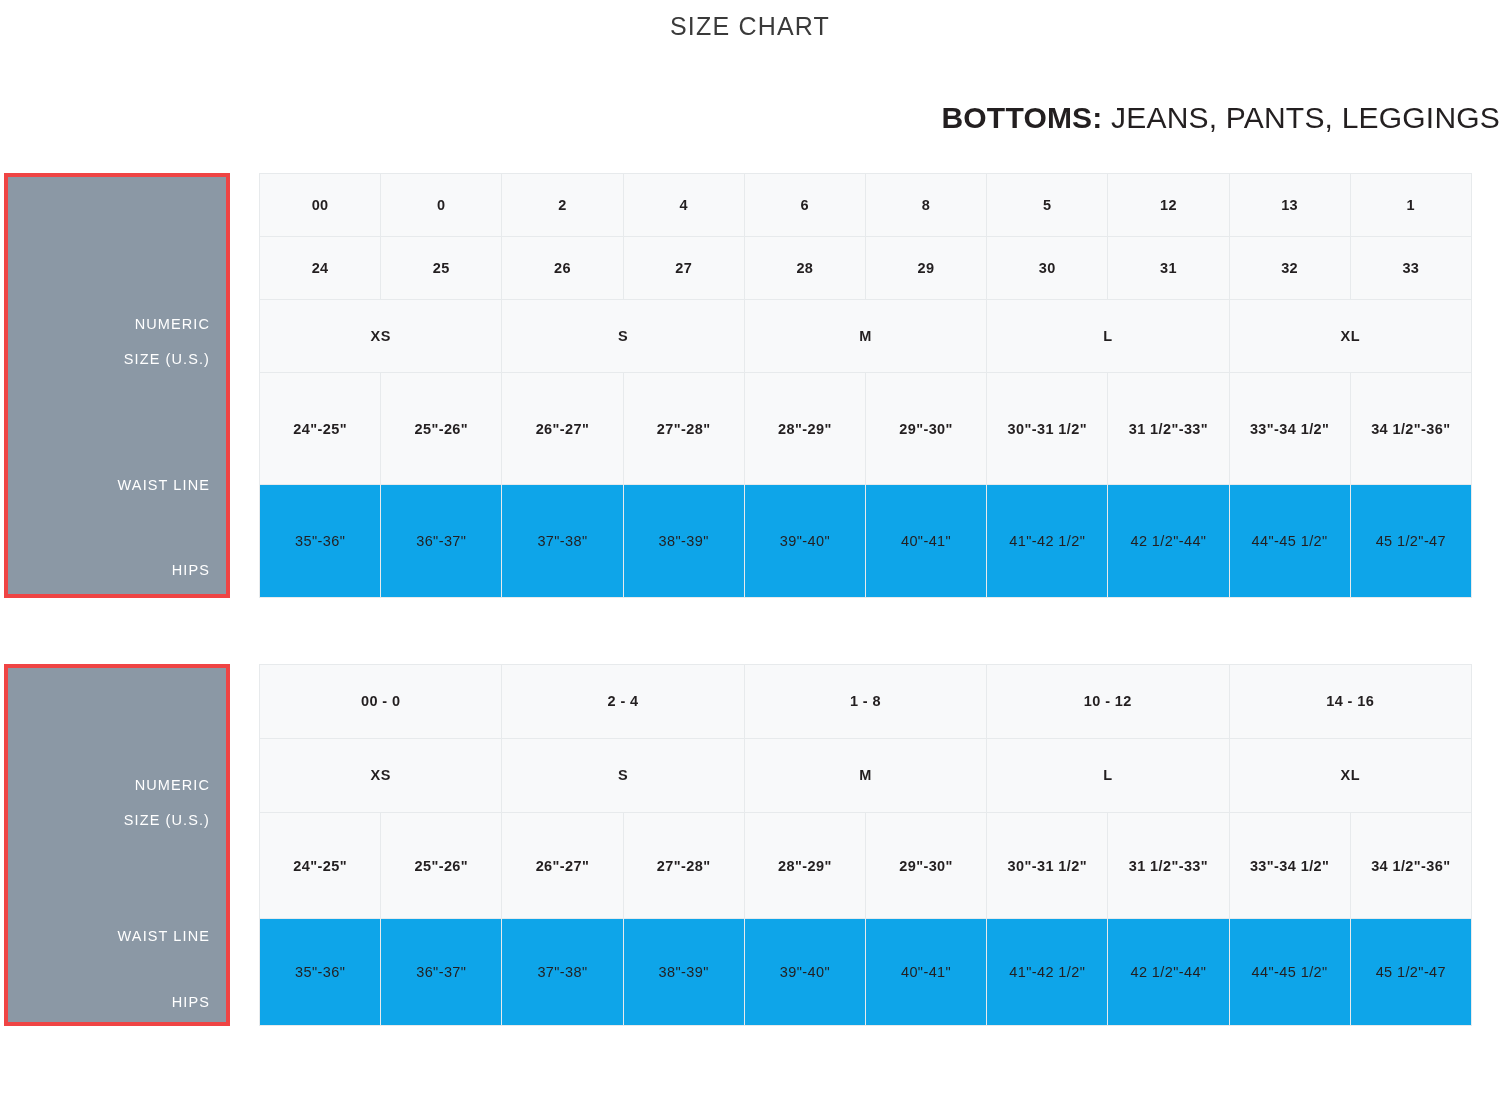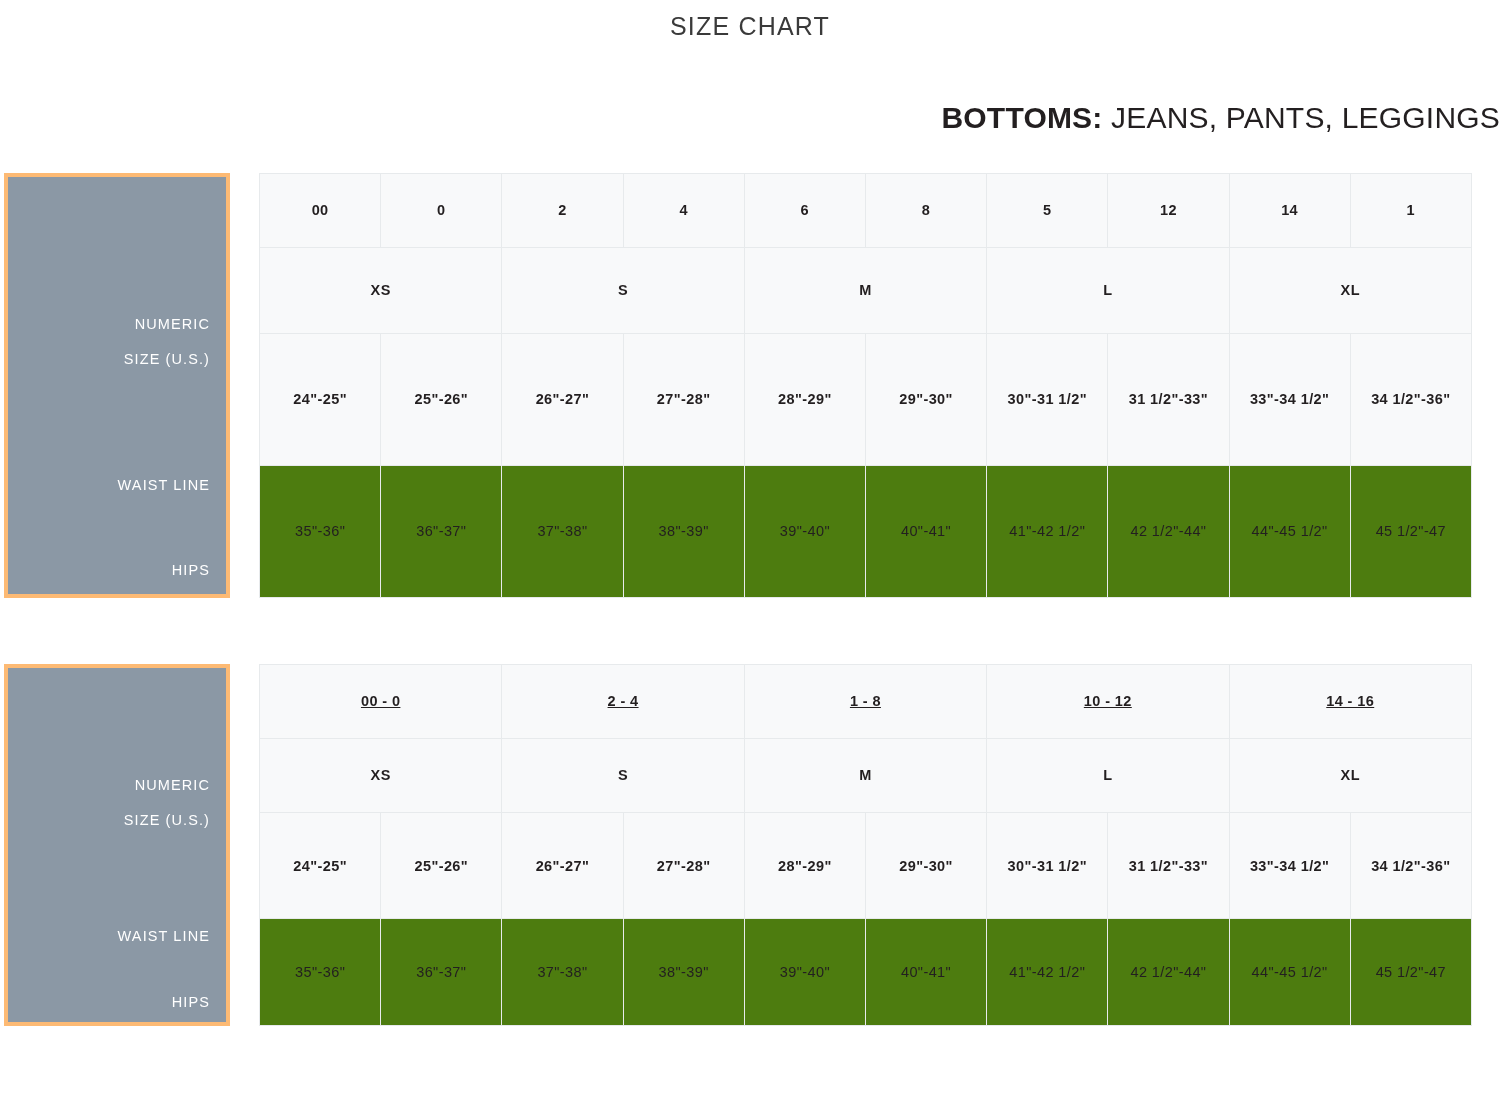--- a/index.html
+++ b/index.html
@@ -44,21 +44,21 @@
   
   .block {
     display: flex;
     align-items: stretch;
     padding-left: 4px;
   }
 
   .label-panel {
     width: 226px;
     flex: 0 0 226px;
-    background: #fdba74;
+    background: #ef4444;
     padding: 4px;
     box-sizing: border-box;
   }
   .label-panel-inner {
     background: #8b98a5;
     width: 100%;
     height: 100%;
     box-sizing: border-box;
     position: relative;
   }
@@ -78,21 +78,21 @@
     display: flex;
     align-items: center;
     justify-content: flex-end;
     white-space: nowrap;
   }
 
   table.sizes {
     border-collapse: collapse;
     table-layout: fixed;
     margin-left: 29px;
-    background: #4d7c0f;
+    background: #0ea5e9;
   }
   table.sizes td {
     border: 1px solid #e7eaec;
     text-align: center;
     vertical-align: middle;
     font-size: 14.5px;
     color: #231f20;
     letter-spacing: 0.4px;
     padding: 4px 2px;
   }
@@ -109,21 +109,21 @@
   .block-bottoms .r-hips td  { height: 91px; }
 
   .block-bottoms .lbl.l1 { flex: 0 0 200px; align-items: flex-start; padding-top: 32px; flex-direction: column; align-items: flex-end; }
   .block-bottoms .lbl.l1 span { display: block; line-height: 2.4; }
   .block-bottoms .lbl.l2 { flex: 0 0 124px; align-items: flex-end; padding-bottom: 8px; }
   .block-bottoms .lbl.l3 { flex: 1 1 auto; align-items: flex-end; padding-bottom: 16px; }
 
   
   .block-tops .label-panel { height: 362px; }
   .block-tops table.sizes { width: 1213px; }
-  .block-tops .r-numeric td { height: 57px; text-decoration: underline; }
+  .block-tops .r-numeric td { height: 57px; }
   .block-tops .r-letter td { height: 57px; }
   .block-tops .r-waist td { height: 86px; }
   .block-tops .r-hips td  { height: 86px; }
 
   .block-tops .lbl.l1 { flex: 0 0 170px; flex-direction: column; align-items: flex-end; padding-top: 34px; }
   .block-tops .lbl.l1 span { display: block; line-height: 2.4; }
   .block-tops .lbl.l2 { flex: 0 0 110px; align-items: flex-end; padding-bottom: 4px; }
   .block-tops .lbl.l3 { flex: 1 1 auto; align-items: flex-end; padding-bottom: 12px; }
 
   .sp-1 { height: 60px; }
@@ -177,22 +177,34 @@
       <tbody>
         <tr class="r-numeric">
           <td class="shade bold lead">00</td>
           <td class="shade bold lead">0</td>
           <td class="shade bold lead">2</td>
           <td class="shade bold lead">4</td>
           <td class="shade bold lead">6</td>
           <td class="shade bold lead">8</td>
           <td class="shade bold lead">5</td>
           <td class="shade bold lead">12</td>
-          <td class="shade bold lead">14</td>
+          <td class="shade bold lead">13</td>
           <td class="shade bold lead">1</td>
+        </tr>
+        <tr class="r-numeric">
+          <td class="shade bold lead">24</td>
+          <td class="shade bold lead">25</td>
+          <td class="shade bold lead">26</td>
+          <td class="shade bold lead">27</td>
+          <td class="shade bold lead">28</td>
+          <td class="shade bold lead">29</td>
+          <td class="shade bold lead">30</td>
+          <td class="shade bold lead">31</td>
+          <td class="shade bold lead">32</td>
+          <td class="shade bold lead">33</td>
         </tr>
         <tr class="r-letter">
           <td class="shade bold lead" colspan="2">XS</td>
           <td class="shade bold lead" colspan="2">S</td>
           <td class="shade bold lead" colspan="2">M</td>
           <td class="shade bold lead" colspan="2">L</td>
           <td class="shade bold lead" colspan="2">XL</td>
         </tr>
         <tr class="r-waist">
           <td class="shade bold">24"-25"</td>

